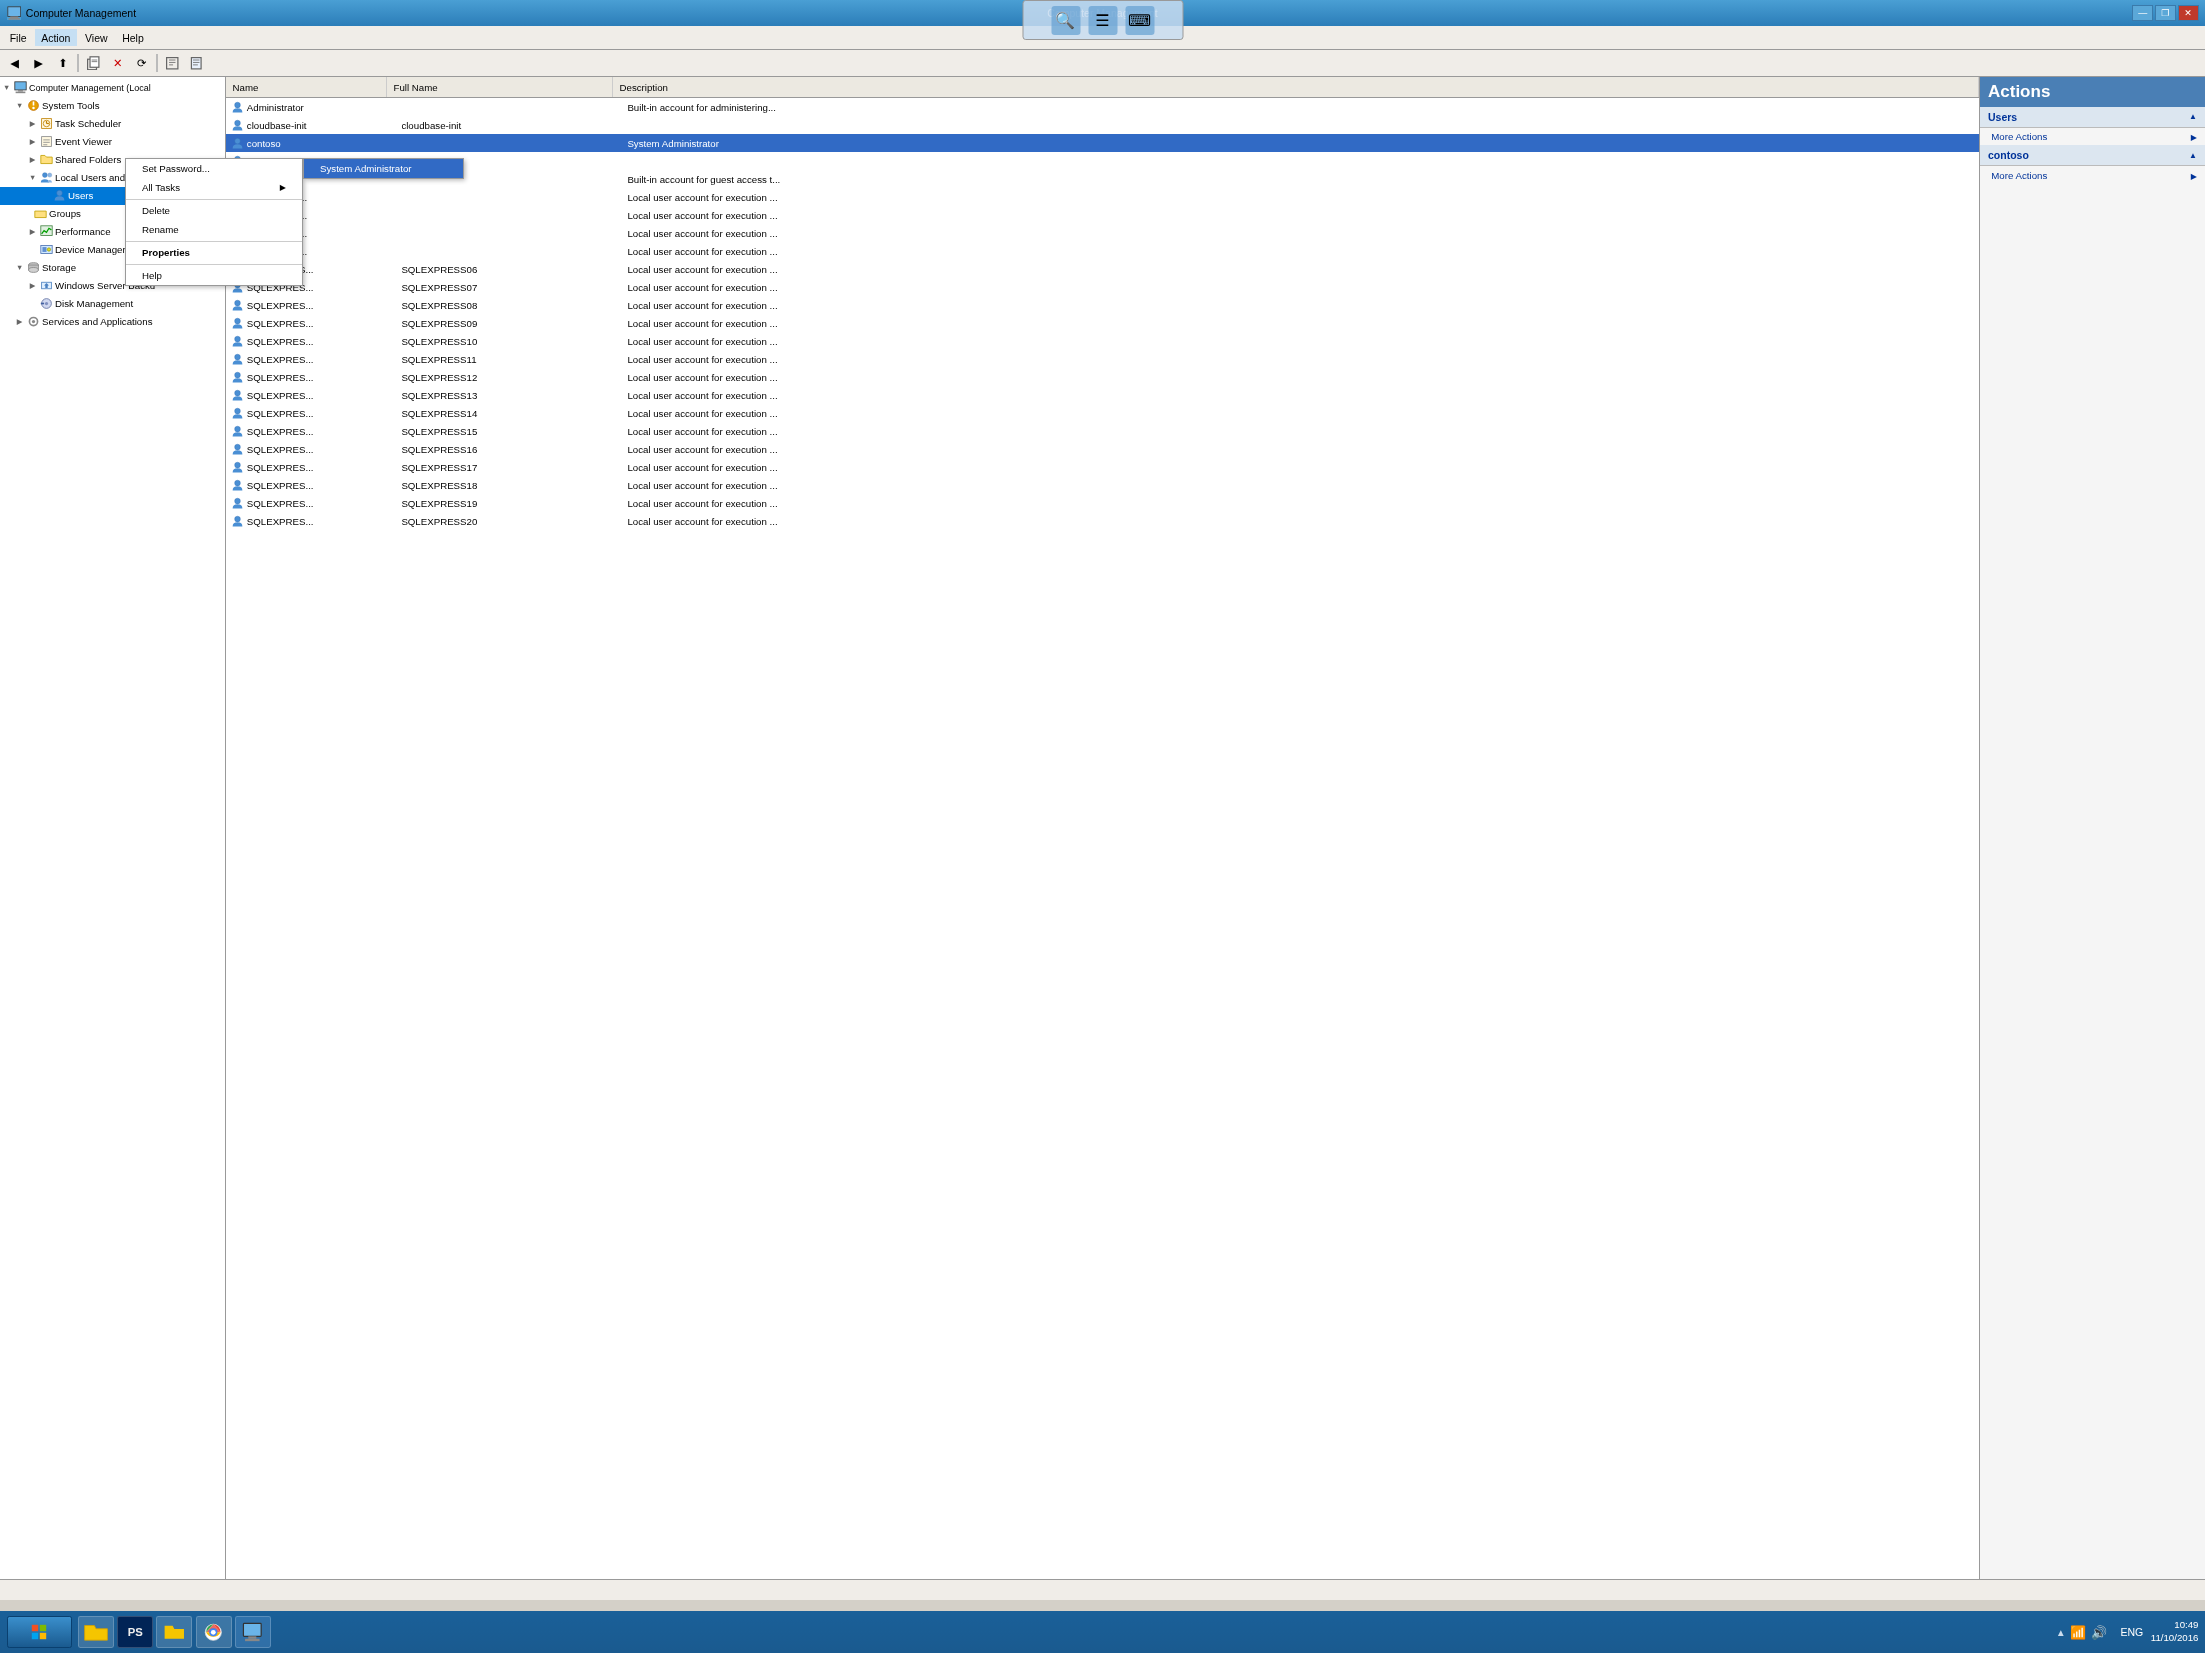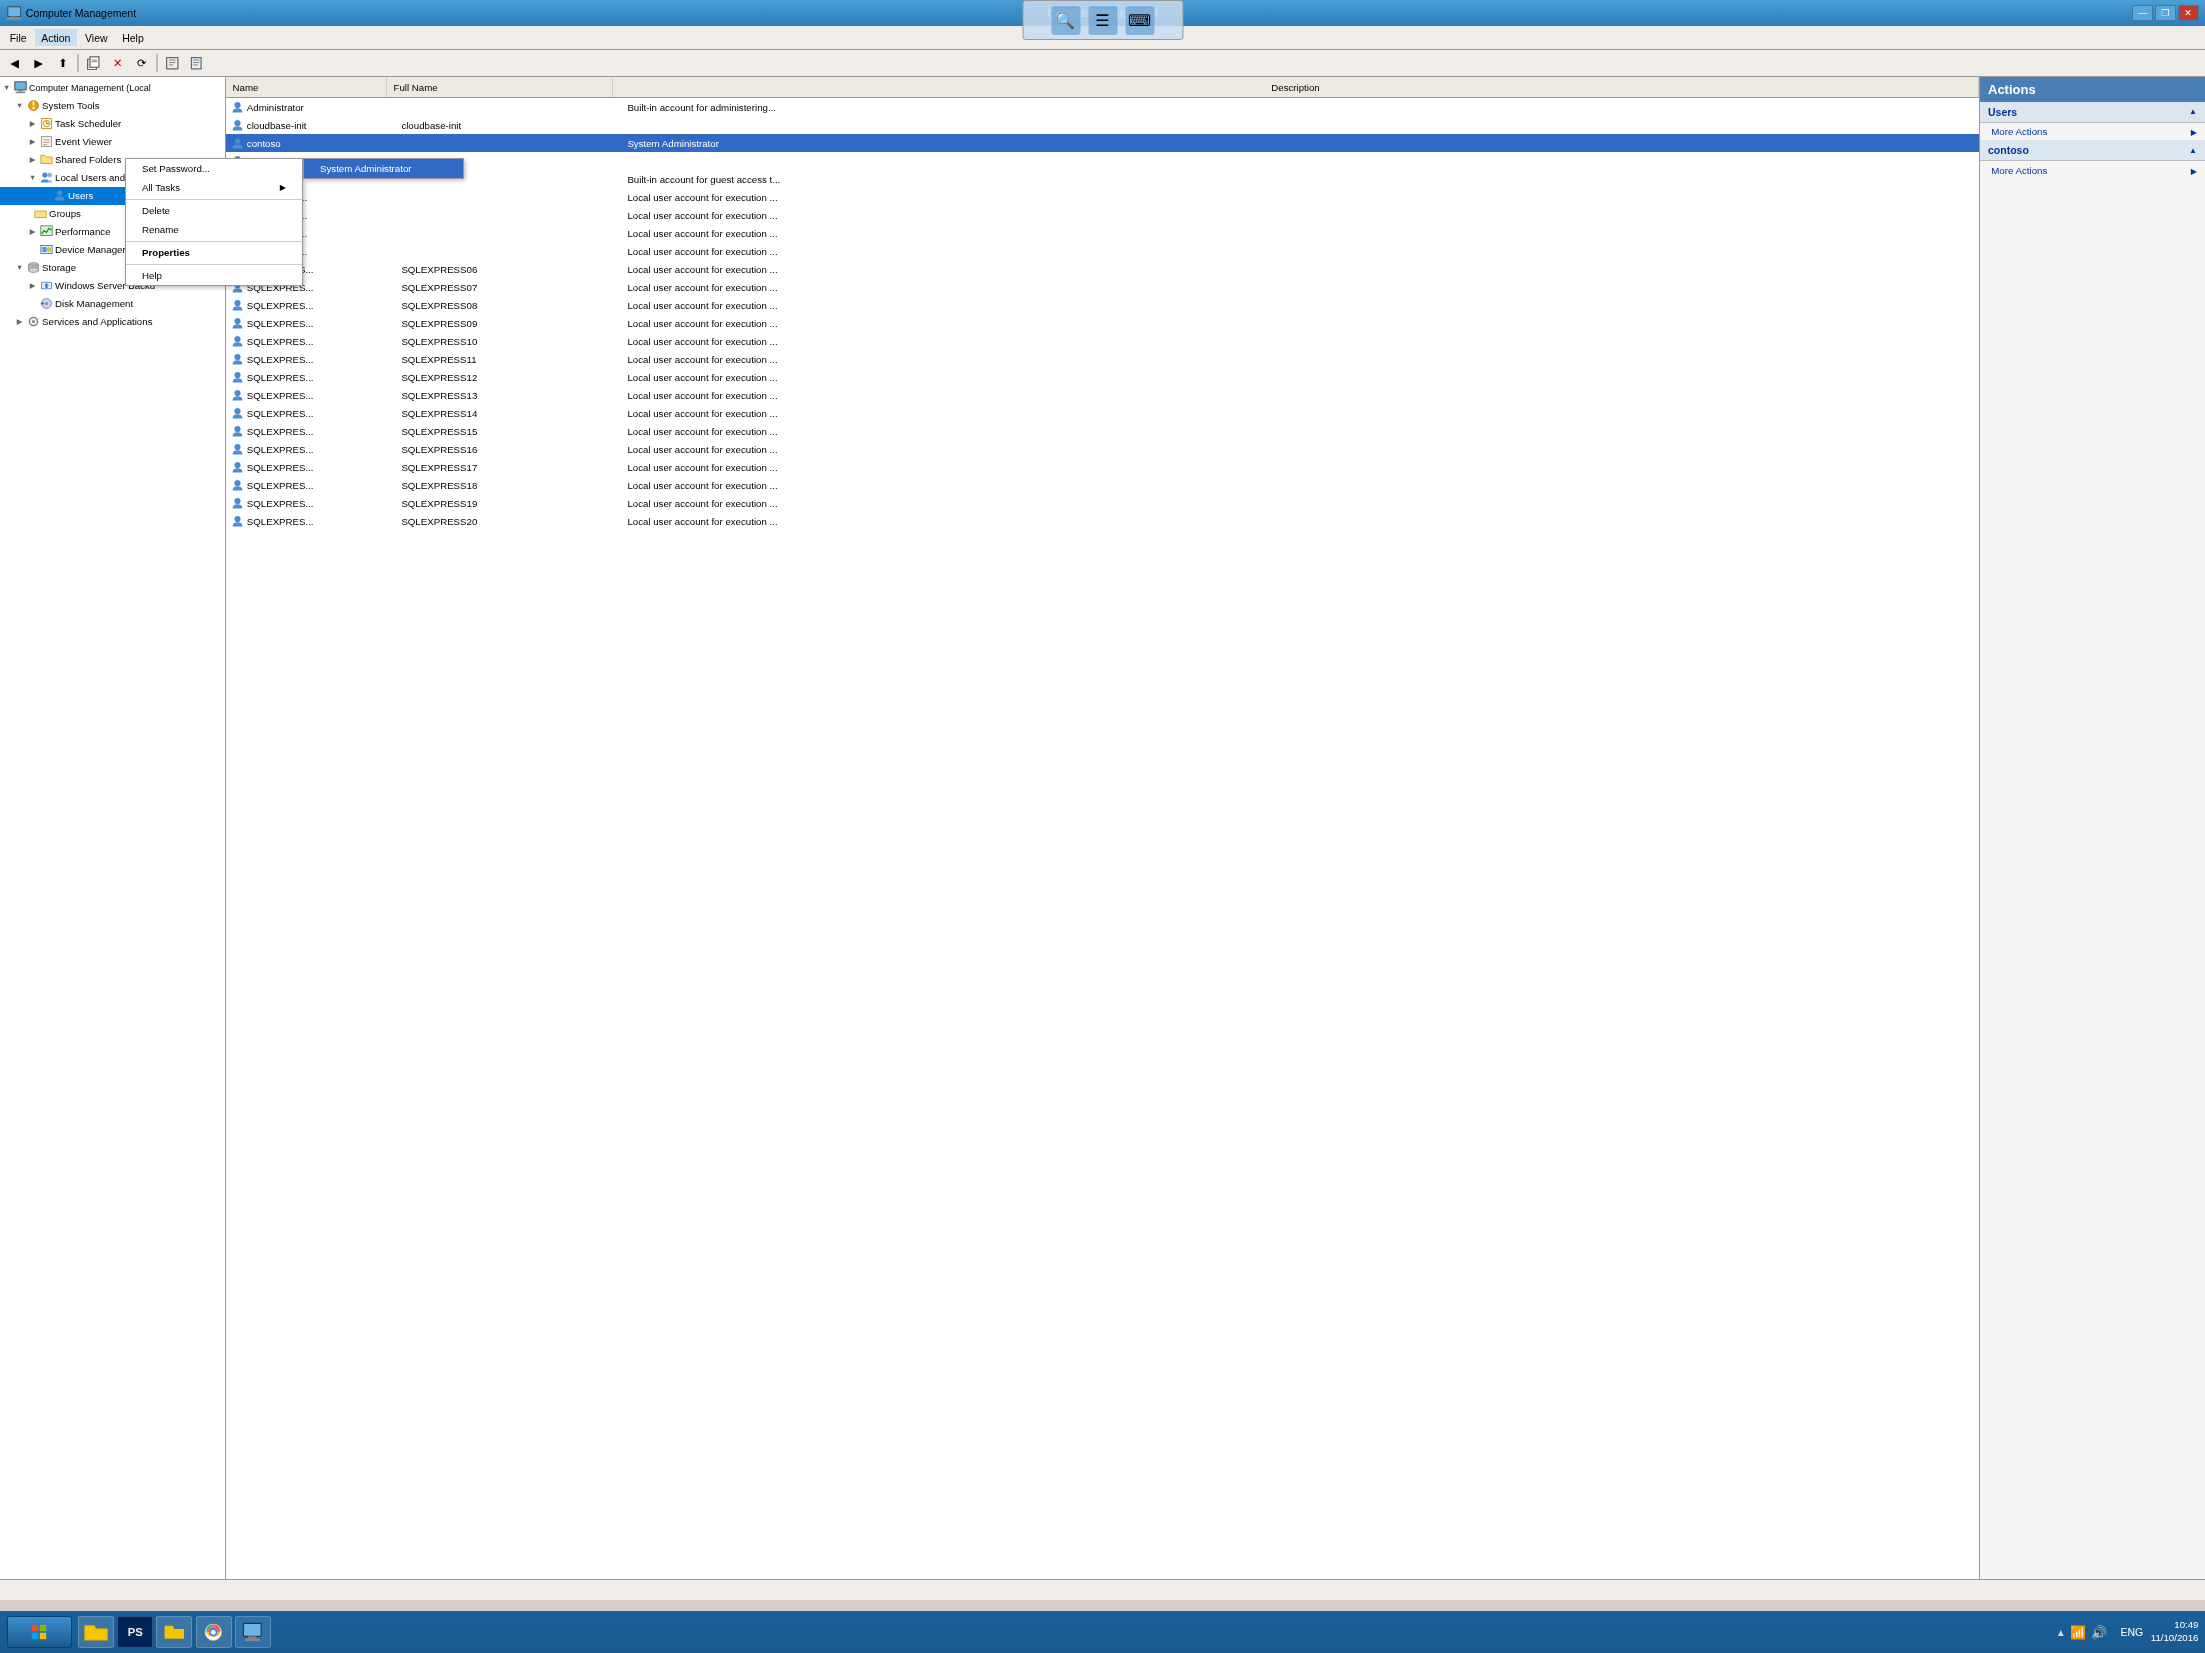--- a/index.html
+++ b/index.html
@@ -183,21 +183,21 @@
       font-weight: normal;
       border-right: 0.8px solid #ccc;
       height: 100%;
       display: flex;
       align-items: center;
       cursor: pointer;
       background: #ece9e1;
     }
     .col-name { width: 161px; min-width: 161px; }
     .col-fullname { width: 226px; min-width: 226px; }
-    .col-desc { flex: 1; justify-content: center; }
+    .col-desc { flex: 1; }
 
     
     .user-list {
       flex: 1;
       overflow-y: auto;
       overflow-x: hidden;
     }
     .user-row {
       display: flex;
       align-items: center;
@@ -227,21 +227,21 @@
       border-left: 1.6px solid #999;
       display: flex;
       flex-direction: column;
       overflow-y: auto;
     }
 
     .actions-header {
       background: #4a7fb5;
       color: white;
       padding: 4.8px 8px;
-      font-size: 13px;
+      font-size: 17px;
       font-weight: bold;
     }
     .actions-section-title {
       background: #dce6f0;
       padding: 4px 8px;
       font-size: 10.5px;
       font-weight: bold;
       color: #003399;
       border-bottom: 0.8px solid #bbb;
       display: flex;

